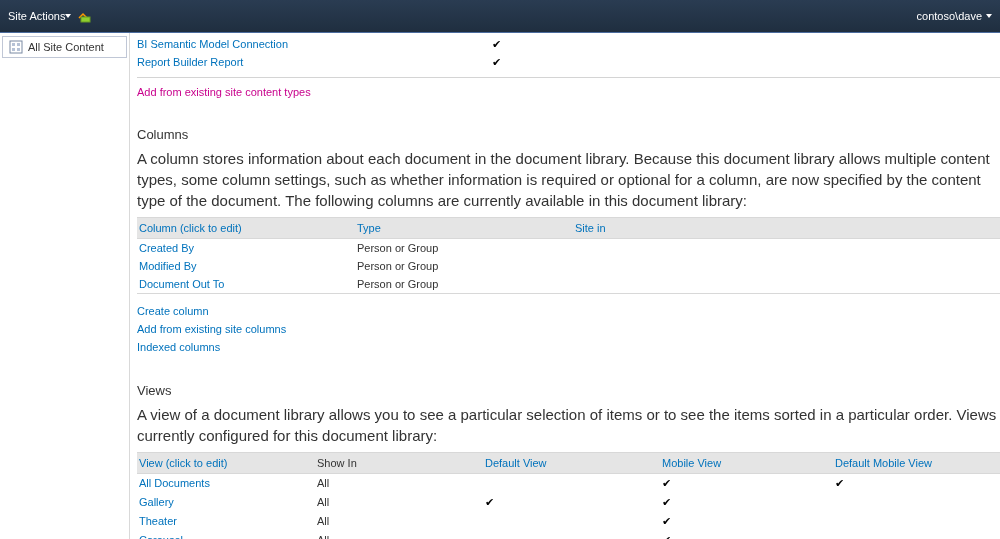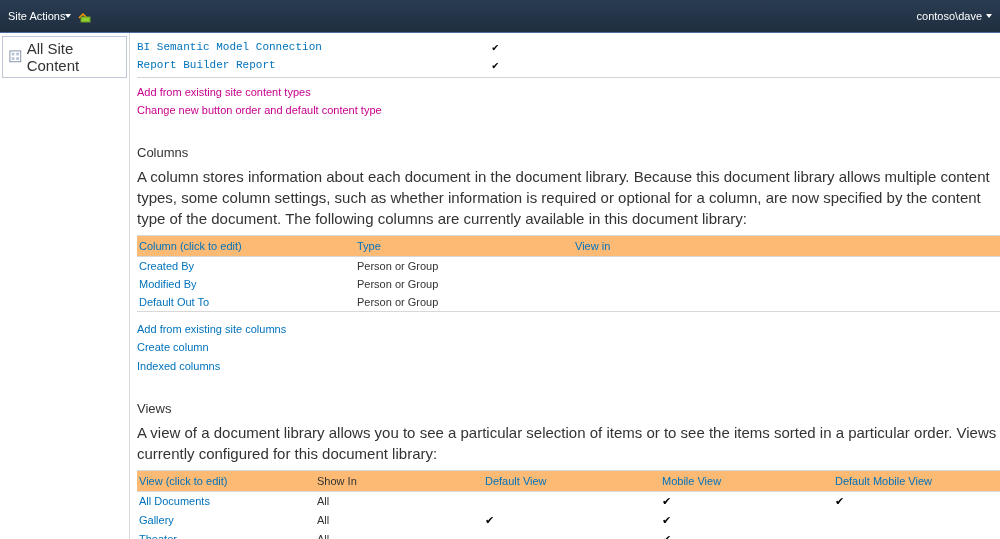--- a/index.html
+++ b/index.html
@@ -7,34 +7,34 @@
     .topbar { height:33px; background:linear-gradient(#2a3c52,#1f2e3f); border-bottom:1px solid #4b6c9e; display:flex; align-items:center; justify-content:space-between; padding:0 8px; }
     .topbar-left { display:flex; align-items:center; gap:6px; }
     .site-actions { color:#fff; cursor:pointer; display:flex; align-items:center; }
     .caret { width:0; height:0; border-left:3px solid transparent; border-right:3px solid transparent; border-top:4px solid #fff; display:inline-block; }
     .nav-icon { width:16px; height:16px; display:inline-block; }
     .user { color:#fff; cursor:pointer; display:flex; align-items:center; gap:4px; }
     .body-wrap { display:flex; }
     .sidebar { width:130px; border-right:1px solid #d9d9d9; min-height:506px; padding-top:3px; }
     .side-item { display:flex; align-items:center; gap:5px; padding:3px 6px; border:1px solid #c0c7d6; background:#fff; margin:0 2px; cursor:pointer; }
     .side-item span.icon { width:14px; height:14px; display:inline-block; }
-    .side-item .lbl { color:#333; font-size:15px; }
+    .side-item .lbl { color:#333; font-size:11px; }
     .main { flex:1; padding:0 0 10px 7px; position:relative; }
     .link { color:#0072bc; cursor:pointer; }
     .link-magenta { color:#c8008c; cursor:pointer; }
     .ct-list { margin-top:5px; }
-    .ct-row { display:flex; align-items:center; height:18px;font-family:Liberation Mono, monospace; }
+    .ct-row { display:flex; align-items:flex-start; height:18px; }
     .ct-row .name { width:355px; }
     .ct-row .chk { color:#000; font-size:11px; }
     .hr { border-top:1px solid #d4d4d4; margin:3px 0 5px 0; }
     .actions-block { margin-top:0; line-height:1.65; }
     .section-title { font-size:13px; color:#333; margin-top:26px; margin-bottom:6px; }
     .desc { font-size:15px; color:#333; line-height:1.4; margin-bottom:6px; }
     table { border-collapse:collapse; width:100%; }
-    thead th { background:#fdba74; border-top:1px solid #d8d8d8; border-bottom:1px solid #d8d8d8; text-align:left; font-weight:normal; color:#0072bc; padding:4px 2px; font-size:11px; }
+    thead th { background:#e5e5e5; border-top:1px solid #d8d8d8; border-bottom:1px solid #d8d8d8; text-align:left; font-weight:normal; color:#0072bc; padding:4px 2px; font-size:11px; }
     tbody td { padding:3px 2px; font-size:11px; color:#333; }
     tbody tr.last td { border-bottom:1px solid #d8d8d8; }
     .col-action { margin-top:8px; line-height:1.65; }
     .views-table thead th.dk { color:#333; }
     .chkmark { color:#000; }
   </style>
 </head>
 <body>
 
 <div class="topbar">
@@ -79,59 +79,58 @@
         <span class="chk">✔</span>
       </div>
       <div class="ct-row">
         <span class="name link">Report Builder Report</span>
         <span class="chk">✔</span>
       </div>
     </div>
     <div class="hr"></div>
     <div class="actions-block">
       <div class="link-magenta">Add from existing site content types</div>
-      <div class="link-magenta">Change new button order and default content type</div>
     </div>
 
     <div class="section-title">Columns</div>
     <div class="desc">A column stores information about each document in the document library. Because this document library allows multiple content types, some column settings, such as whether information is required or optional for a column, are now specified by the content type of the document. The following columns are currently available in this document library:</div>
     <table>
       <colgroup>
           <col style="width:218px">
           <col style="width:218px">
           <col>
         </colgroup>
       <thead>
         <tr>
           <th>Column (click to edit)</th>
           <th>Type</th>
-          <th>View in</th>
+          <th>Site in</th>
         </tr>
       </thead>
       <tbody>
         <tr>
           <td><span class="link">Created By</span></td>
           <td>Person or Group</td>
           <td></td>
         </tr>
         <tr>
           <td><span class="link">Modified By</span></td>
           <td>Person or Group</td>
           <td></td>
         </tr>
         <tr class="last">
-          <td><span class="link">Default Out To</span></td>
+          <td><span class="link">Document Out To</span></td>
           <td>Person or Group</td>
           <td></td>
         </tr>
       </tbody>
     </table>
     <div class="col-action">
+      <div class="link">Create column</div>
       <div class="link">Add from existing site columns</div>
-      <div class="link">Create column</div>
       <div class="link">Indexed columns</div>
     </div>
 
     <div class="section-title">Views</div>
     <div class="desc">A view of a document library allows you to see a particular selection of items or to see the items sorted in a particular order. Views currently configured for this document library:</div>
     <table class="views-table">
       <colgroup>
           <col style="width:178px">
           <col style="width:168px">
           <col style="width:177px">

